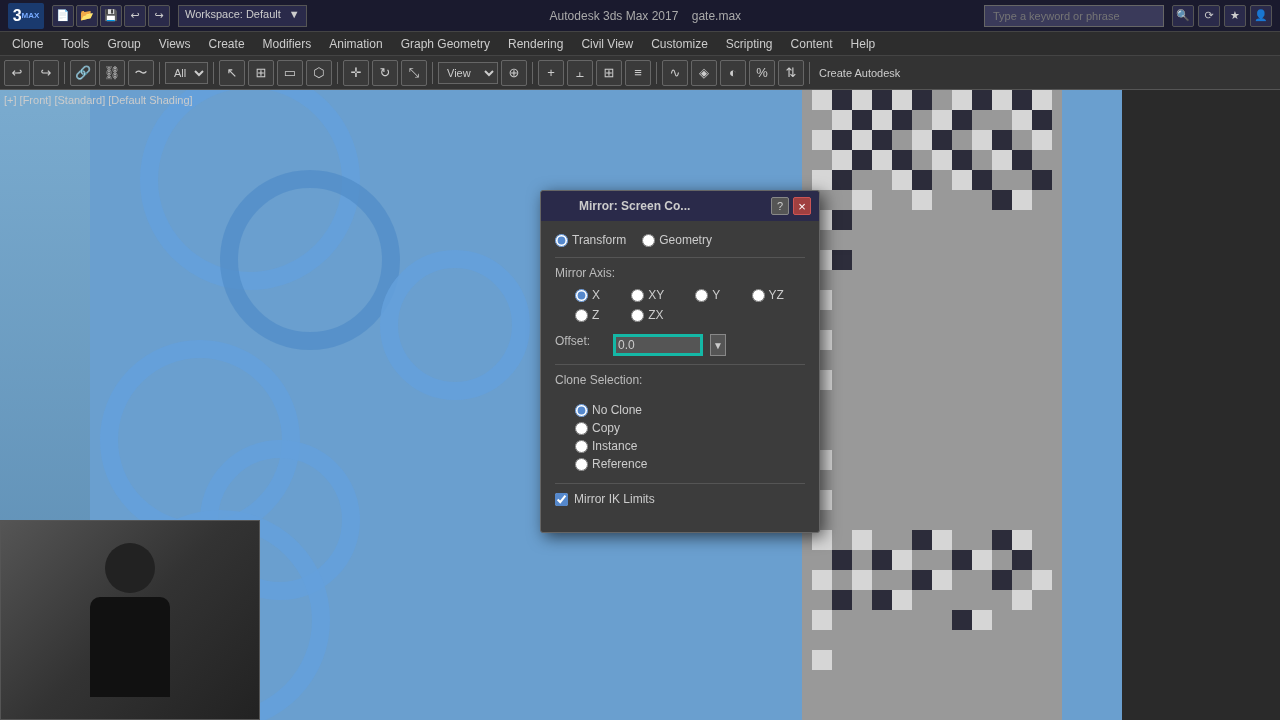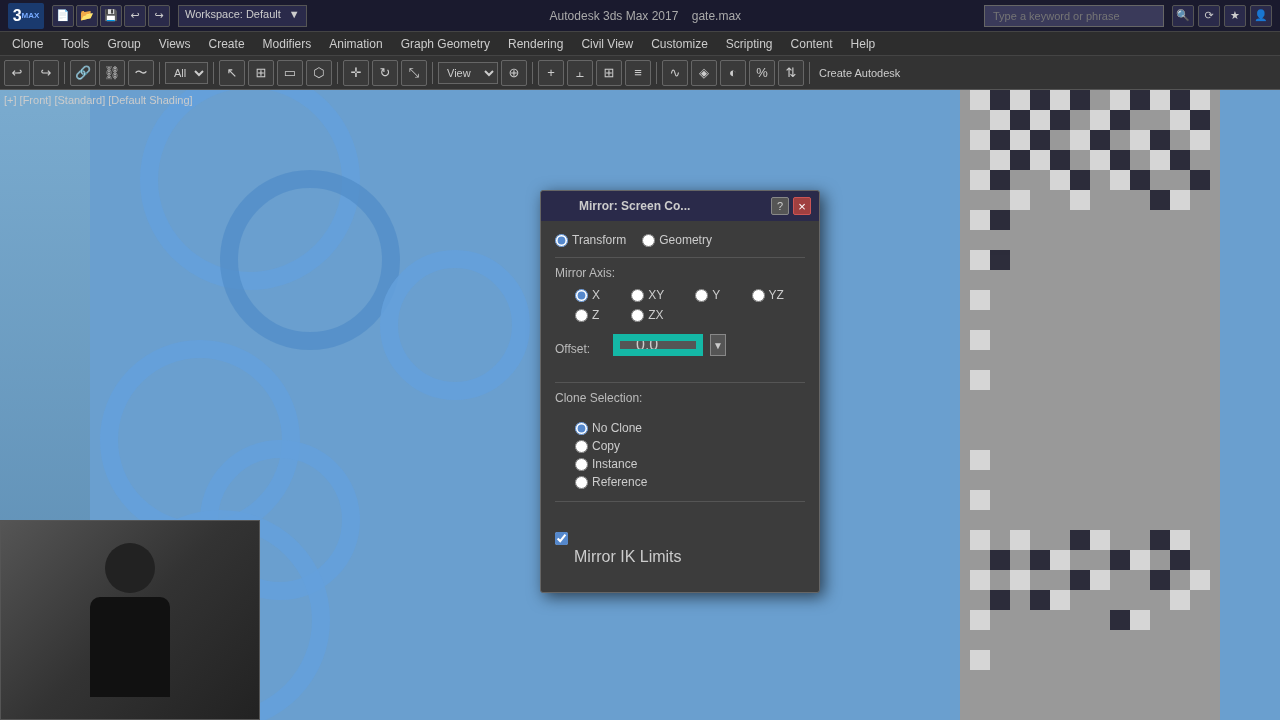--- a/index.html
+++ b/index.html
@@ -141,21 +141,21 @@
     }
     .view-dropdown {
       min-width: 60px;
     }
 
     
     #viewport {
       position: absolute;
       top: 90px;
       left: 0;
-      width: 1280px;
+      width: 1122px;
       height: 630px;
       background: #0f172a;
       overflow: hidden;
     }
 
     
     #viewport-bg {
       position: absolute;
       top: 0; left: 0;
       width: 100%; height: 100%;
@@ -312,37 +312,37 @@
       color: #ccc;
       font-size: 12px;
     }
     .axis-label input[type="radio"] {
       accent-color: #5588cc;
     }
 
     
     .offset-row {
       display: flex;
-      align-items: flex-end;
+      align-items: flex-start;
       gap: 8px;
-      margin-bottom: 26px;
+      margin-bottom: 8px;
     }
     .offset-label {
       color: #bbb;
       font-size: 12px;
       min-width: 50px;
     }
     .offset-input {
       width: 90px;
       height: 22px;
       background: #555;
-      border: 7px solid #14b8a6;
-      color: #ccc;
-      font-size: 16px;
-      padding: 0 16px;
+      border: 3px solid #14b8a6;
+      color: #ccc;
+      font-size: 12px;
+      padding: 0 2px;
     }
     .offset-spinner {
       width: 16px;
       height: 22px;
       background: #555;
       border: 1px solid #888;
       color: #ccc;
       font-size: 10px;
       display: flex;
       align-items: center;
@@ -369,22 +369,21 @@
       align-items: center;
       gap: 6px;
       margin-bottom: 14px;
     }
     .ik-checkbox {
       accent-color: #5588cc;
       width: 13px; height: 13px;
     }
     .ik-label {
       color: #ccc;
-      font-size: 16px;
-      margin-top: 38px;
+      font-size: 12px;
     }
 
     
     .dialog-buttons {
       display: flex;
       justify-content: space-around;
       padding: 4px 8px 4px;
     }
     .dialog-btn {
       width: 90px;

